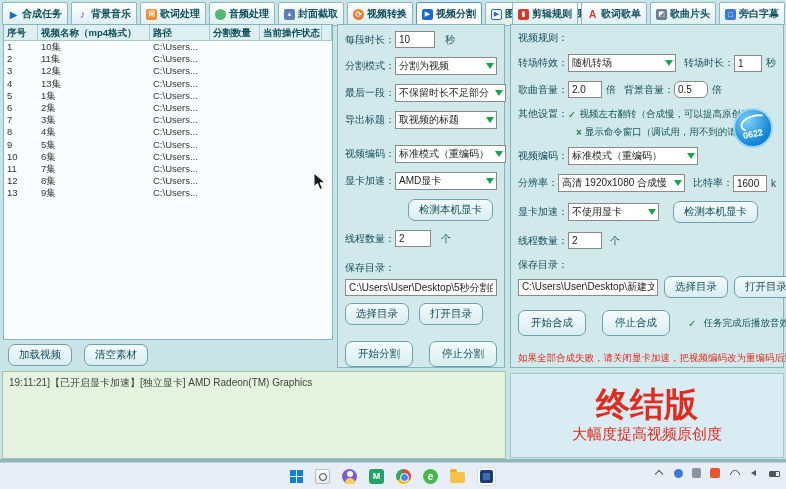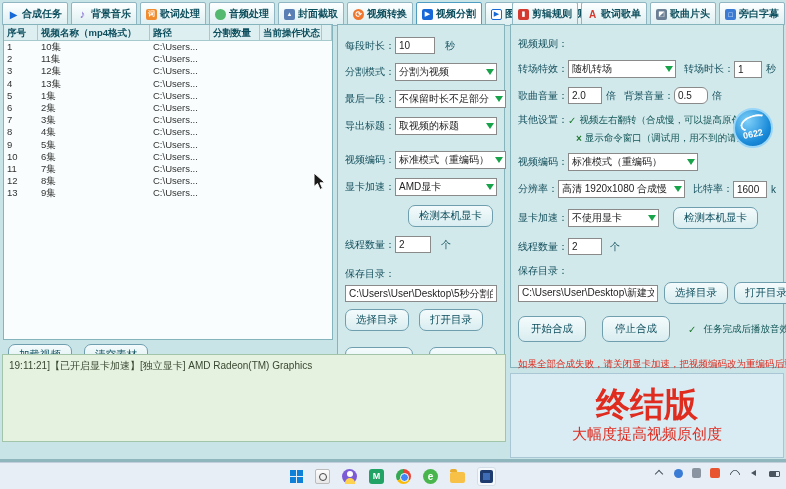--- a/index.html
+++ b/index.html
@@ -36,36 +36,36 @@
   .t-row{display:flex;height:12.2px;font-size:9.5px;color:#333;cursor:pointer}
   .t-row>div{padding:0 3px;overflow:hidden;white-space:nowrap}
   .c0{width:34px}.c1{width:112px}.c2{width:60px}.c3{width:50px}.c4{width:62px}.c5{flex:1}
 
   .mat-btns{position:absolute;left:8px;top:344px;display:flex;gap:12px}
   .btn{font-size:10.5px;color:#0e4f5e;background:linear-gradient(#f4fbfc,#d9edf0);border:1px solid #6f9fae;
     padding:3px 10px;border-radius:7px;cursor:pointer;white-space:nowrap}
   .btn.big{padding:5px 12px}
 
   
-  .panel{position:absolute;border:1px solid #86b4bc;background:#d2e9ec;padding:12px 7px;font-size:10px}
+  .panel{position:absolute;border:1px solid #86b4bc;background:#d2e9ec;padding:6px 7px;font-size:10px}
   #split-panel{left:337px;top:24px;width:168px;height:344px}
   #mix-panel{left:510px;top:24px;width:274px;height:344px}
   .frow{display:flex;align-items:center;margin-bottom:9px;white-space:nowrap}
   .flabel{flex:0 0 auto}
   .tinput{height:17px;border:1px solid #8a8a8a;background:#fff;font-size:10px;padding:0 3px;color:#222;font-family:inherit}
   .dd{display:flex;align-items:center;height:18px;border:1px solid #8a8a8a;background:#fff;cursor:pointer}
   .dd-text{flex:1;padding:0 3px;font-size:10px;color:#222;overflow:hidden;white-space:nowrap}
   .dd-arrow{flex:0 0 13px;height:100%;display:flex;align-items:center;justify-content:center}
   .dd-arrow::after{content:"";width:0;height:0;border-left:4px solid transparent;border-right:4px solid transparent;border-top:6px solid #17a34a}
   .chk{color:#1c7a2e;font-weight:bold;margin-right:3px;font-size:10px}
   .small-note{font-size:9.5px;color:#155}
   .warning{color:#e02b1f;font-size:9.5px;margin-top:16px;white-space:nowrap}
 
   
-  #log-panel{position:absolute;left:2px;top:354px;width:504px;height:88px;background:#e6f2e0;border:1px solid #a2c4a8;
+  #log-panel{position:absolute;left:2px;top:371px;width:504px;height:88px;background:#e6f2e0;border:1px solid #a2c4a8;
     font-size:10px;color:#37472f;padding:4px 6px}
   #promo-panel{position:absolute;left:510px;top:373px;width:274px;height:85px;background:#d9ebf3;border:1px solid #a9c6d4;
     display:flex;flex-direction:column;align-items:center;justify-content:center}
   #promo-title{font-size:34px;font-weight:bold;color:#e02b1f;line-height:1}
   #promo-sub{font-size:15px;color:#e02b1f;margin-top:4px}
 
   
   #badge{position:absolute;left:733px;top:108px;width:40px;height:40px;border-radius:50%;
     background:radial-gradient(circle at 35% 30%, #7fd0f9, #1789d8 65%, #0f6cb5);border:2px solid #9ad6f7;
     display:flex;align-items:flex-end;justify-content:center;overflow:hidden}

